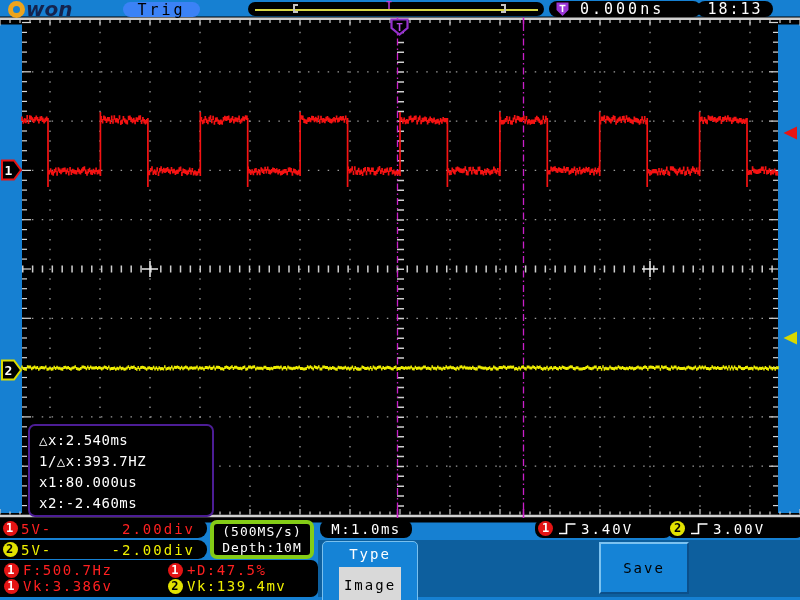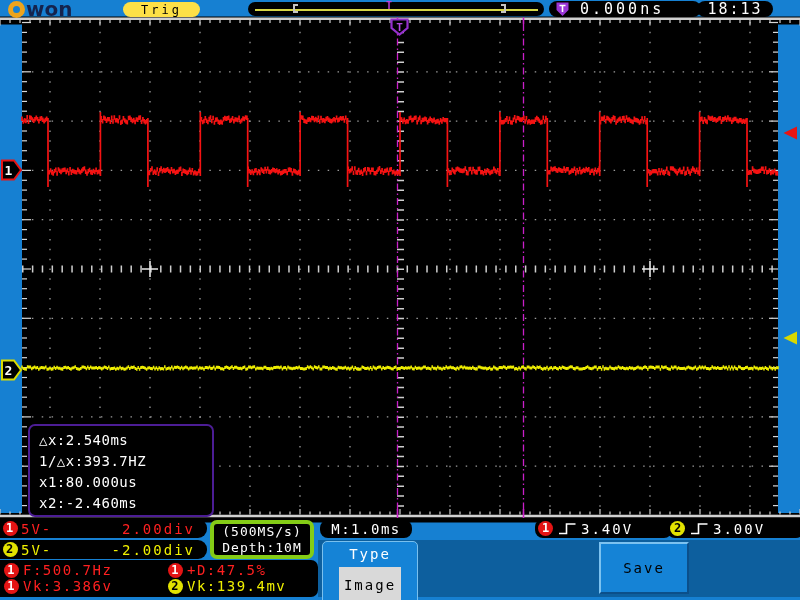--- a/index.html
+++ b/index.html
@@ -1,24 +1,24 @@
 <!DOCTYPE html>
 <html><head>
 <meta charset="utf-8">
 <style>
   html,body{margin:0;padding:0;}
   body{width:800px;height:600px;background:#0a0a0a;font-family:"DejaVu Sans Mono","Liberation Mono",monospace;}
   #screen{position:relative;width:800px;height:600px;background:#1680d2;overflow:hidden;}
   .abs{position:absolute;}
   
-  .logo{left:8px;top:0;height:18px;display:flex;align-items:center;z-index:4;}
+  .logo{left:8px;top:0;height:18px;display:flex;align-items:center;z-index:4;font-style:italic;}
   .logo-o{width:17px;height:17px;border:5px solid #eda41d;border-radius:50%;box-sizing:border-box;}
   .logo-won{font-family:"DejaVu Sans","Liberation Sans",sans-serif;font-weight:bold;font-size:20px;color:#14234d;line-height:16px;margin-left:1px;letter-spacing:0;}
-  .trig-badge{left:123px;top:2px;width:77px;height:15px;background:#fde047;border-radius:8px;color:#000;
-    font-size:12px;letter-spacing:3px;display:flex;align-items:center;justify-content:center;z-index:4;}
+  .trig-badge{left:123px;top:2px;width:77px;height:15px;background:#3b82f6;border-radius:8px;color:#000;
+    font-size:15px;letter-spacing:3px;display:flex;align-items:center;justify-content:center;z-index:4;}
   .mem-pill{left:248px;top:2px;width:296px;height:14px;background:#000;border-radius:7px;z-index:4;}
   .mem-line{position:absolute;left:7px;top:7px;width:283px;height:2px;background:#d6d645;}
   .brk{position:absolute;top:2px;width:5px;height:9px;box-sizing:border-box;}
   .brk-l{left:45px;border-left:2px solid #c4c4c4;border-top:2px solid #c4c4c4;border-bottom:2px solid #c4c4c4;}
   .brk-r{left:253px;border-right:2px solid #c4c4c4;border-top:2px solid #c4c4c4;border-bottom:2px solid #c4c4c4;}
   .mem-t{position:absolute;left:138px;top:-2px;color:#c03fe0;font-size:10px;font-weight:bold;}
   .pill{background:#000;border-radius:8px;color:#fff;display:flex;align-items:center;z-index:4;}
   .trigpos-pill{left:549px;top:1px;width:145px;height:16px;padding-left:7px;gap:11px;}
   .trigpos-pill span{font-size:15px;letter-spacing:3px;}
   .clock-pill{left:697px;top:1px;width:76px;height:16px;justify-content:center;font-size:15px;letter-spacing:2px;}

